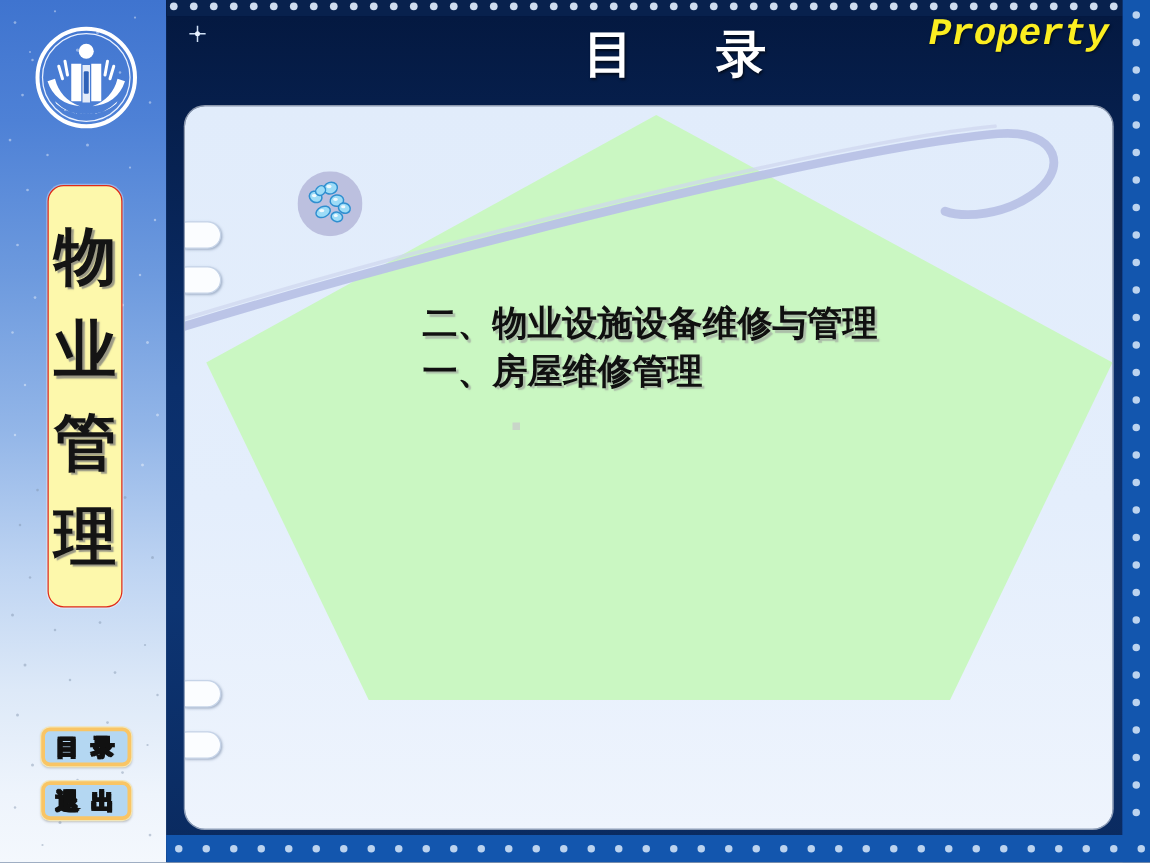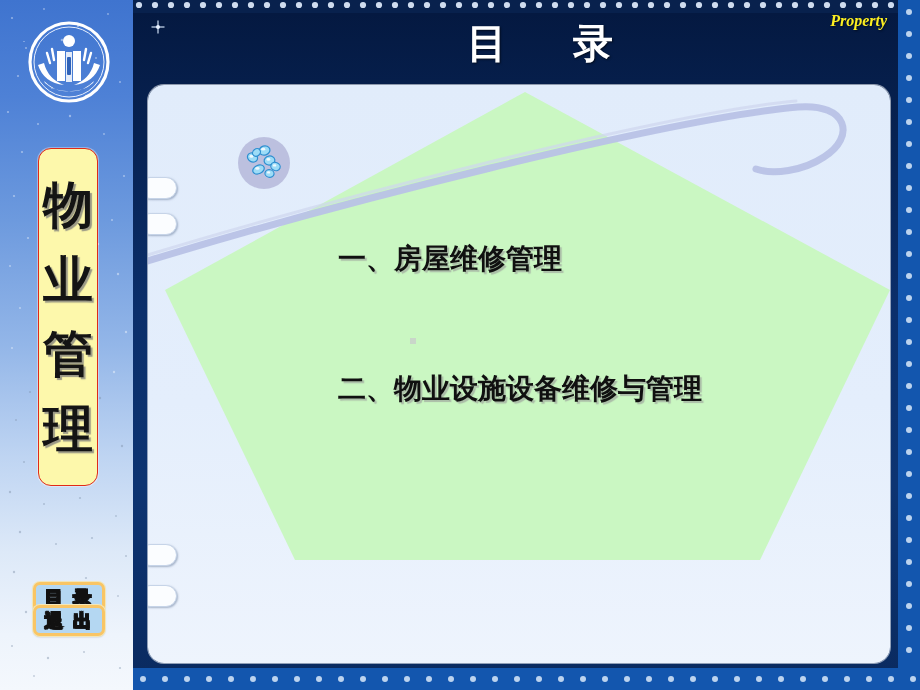--- a/index.html
+++ b/index.html
@@ -96,21 +96,21 @@
     font-weight: bold;
     font-size: 18px;
     letter-spacing: 2px;
     color: #ffffff;
     -webkit-text-stroke: 1.4px #111;
     text-shadow:
       -1px -1px 0 #111, 1px -1px 0 #111,
       -1px  1px 0 #111, 1px  1px 0 #111;
   }
   #btn-contents { top: 582px; }
-  #btn-exit     { top: 605px; text-align: right; }
+  #btn-exit     { top: 625px; text-align: right; }
 
   
   #panel {
     position: absolute;
     left: 133px; top: 0;
     width: 787px; height: 690px;
     background: linear-gradient(to bottom, #04183f 0%, #0b2f6b 45%, #0d3472 70%, #0a2a5f 100%);
     overflow: hidden;
   }
 
@@ -147,24 +147,24 @@
     font-size: 40px;
     letter-spacing: 26px;
     color: #ffffff;
     text-shadow: 1px 1px 2px rgba(0,0,0,.6);
     white-space: nowrap;
   }
   #brand {
     position: absolute;
     right: 33px; top: 12px;
     text-align: right;
-    font-family: Liberation Serif, serif;
+    font-family: Liberation Mono, monospace;
     font-style: italic;
     font-weight: bold;
-    font-size: 16px;
+    font-size: 30px;
     line-height: 1.12;
     color: #fcee21;
     text-shadow: 1px 1px 2px rgba(0,0,0,.55);
   }
 
   
   #card {
     position: absolute;
     left: 15px; top: 85px;
     width: 742px; height: 578px;
@@ -539,19 +539,19 @@
       </svg>
 
       <div class="ring" style="top:92px"></div>
       <div class="ring" style="top:128px"></div>
       <div class="ring" style="top:459px"></div>
       <div class="ring" style="top:500px"></div>
 
       <div class="tiny-mark"></div>
 
       <div id="content-list">
+        <div class="content-item" id="item-2">二、物业设施设备维修与管理</div>
         <div class="content-item" id="item-1">一、房屋维修管理</div>
-        <div class="content-item" id="item-2">二、物业设施设备维修与管理</div>
       </div>
 
     </div>
   </div>
 </div>
 
 </body></html>

